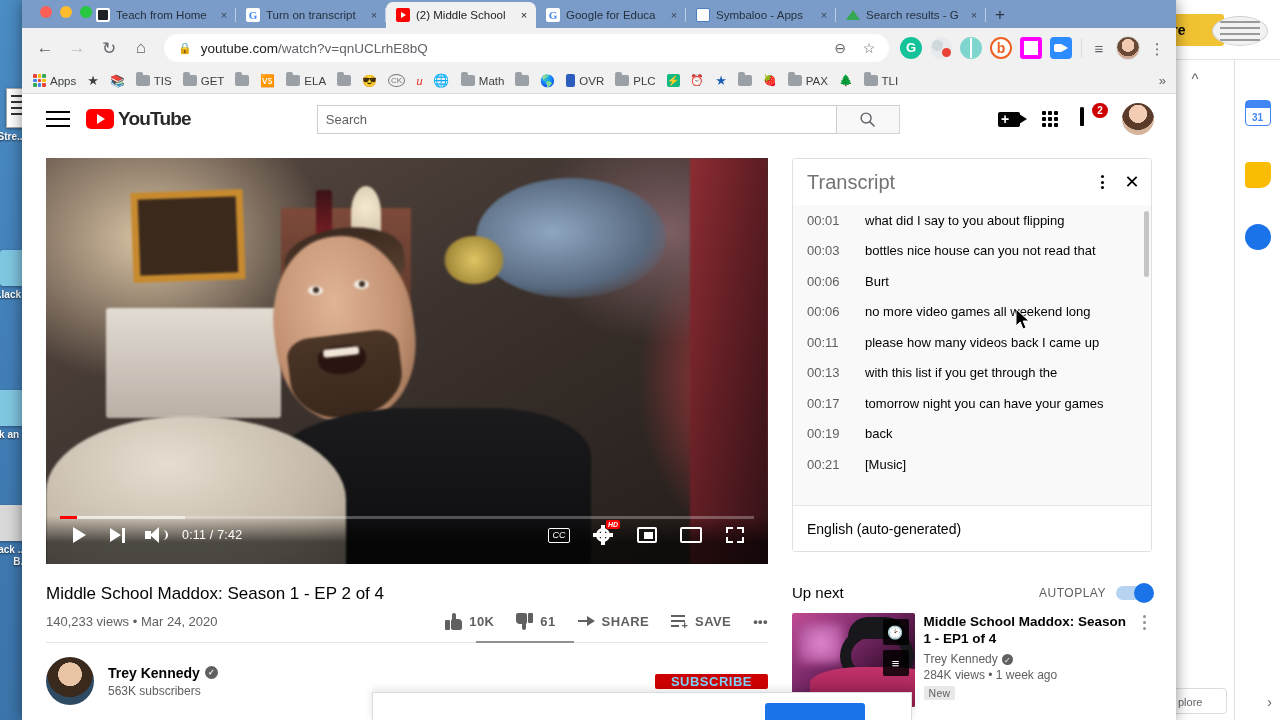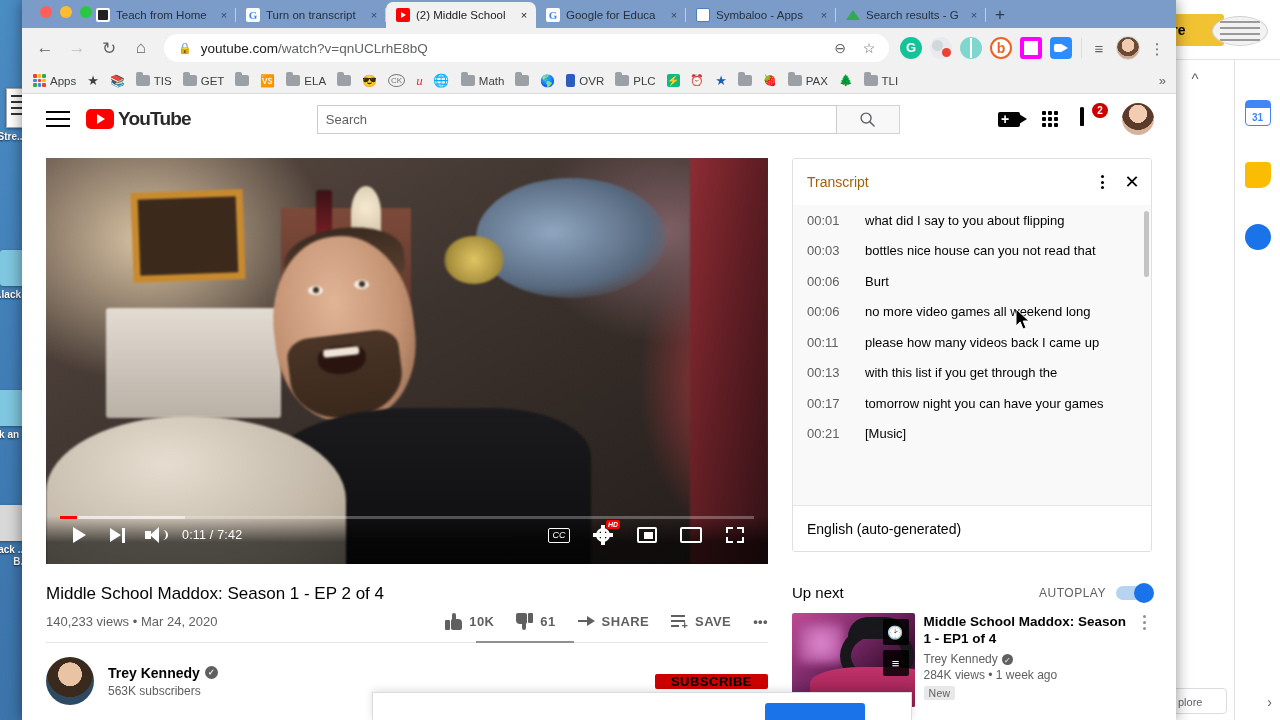--- a/index.html
+++ b/index.html
@@ -295,28 +295,28 @@
   .underline { position: absolute; right: 194px; bottom: -1px; width: 98px; height: 2px; background:#909090; }
 
   .channel { display: flex; align-items: center; padding: 14px 0 0 0; }
   .chav { width: 48px; height: 48px; border-radius: 50%;
      background: radial-gradient(circle at 50% 36%, #e9c4a4 0 30%, #3a2a1d 31% 58%, #2e4a63 59% 100%); }
   .chinfo { margin-left: 14px; }
   .chname { font-size: 14px; font-weight: bold; color:#030303; display:flex; align-items:center; gap:5px;}
   .verified { width: 13px; height: 13px; border-radius: 50%; background:#606060; position:relative;}
   .verified::after{content:'✓'; position:absolute; inset:0; color:#fff; font-size:8px; text-align:center; line-height:13px;}
   .chsubs { font-size: 12px; color:#606060; margin-top: 3px; }
-  .subbtn { margin-left: auto; background:#cc0000; color:#000000; font-size: 13px; font-weight: bold;
+  .subbtn { margin-left: auto; background:#cc0000; color:#7dd3fc; font-size: 13px; font-weight: bold;
      letter-spacing: .5px; padding: 0 16px; border-radius: 2px; }
 
   
   .rightcol { width: 365px; }
   .tpanel { border: 1px solid #e0e0e0; border-radius: 3px; overflow: hidden; background:#fff; }
   .thead { height: 46px; display: flex; align-items: center; padding: 0 10px 0 14px; background:#fff; }
-  .thead .ttl { font-size: 14px; color: #a16207; }
+  .thead .ttl { font-size: 20px; color: #737373; }
   .thead .sp { margin-left: auto; display: flex; align-items: center; gap: 12px; }
   .dots-v { width: 18px; height: 18px; display:flex; flex-direction:column; justify-content:space-between;
      align-items:center; padding: 2px 0; }
   .dots-v i { width: 3px; height: 3px; background:#030303; border-radius: 50%; display: block; }
   .xclose { font-size: 18px; color: #030303; line-height: 1; width: 18px; text-align: center; }
   .tlist { background: #f9f9f9; height: 300px; overflow: hidden; position: relative; }
   .trow { display: flex; align-items: center; height: 30.5px; padding: 0 14px; font-size: 13px; }
   .trow .tm { width: 58px; color: #606060; flex: 0 0 58px; }
   .trow .tx { color: #030303; }
   .tscroll { position: absolute; right: 2px; top: 6px; width: 5px; height: 66px; background:#c4c4c4;
@@ -795,20 +795,24 @@
               </div>
             <div class="trow">
                 <span class="tm">00:13</span>
                 <span class="tx">with this list if you get through the</span>
               </div>
             <div class="trow">
                 <span class="tm">00:17</span>
                 <span class="tx">tomorrow night you can have your games</span>
               </div>
             <div class="trow">
+                <span class="tm">00:19</span>
+                <span class="tx">back</span>
+              </div>
+            <div class="trow">
                 <span class="tm">00:21</span>
                 <span class="tx">[Music]</span>
               </div>
 
             <div class="tscroll"></div>
           </div>
           <div class="tlang">English (auto-generated)</div>
         </div>
 
         <div class="upnext">

